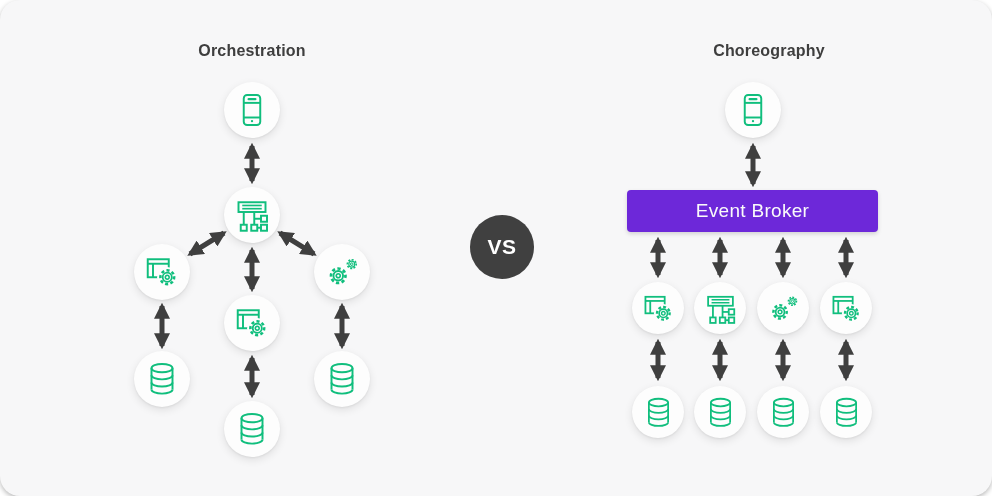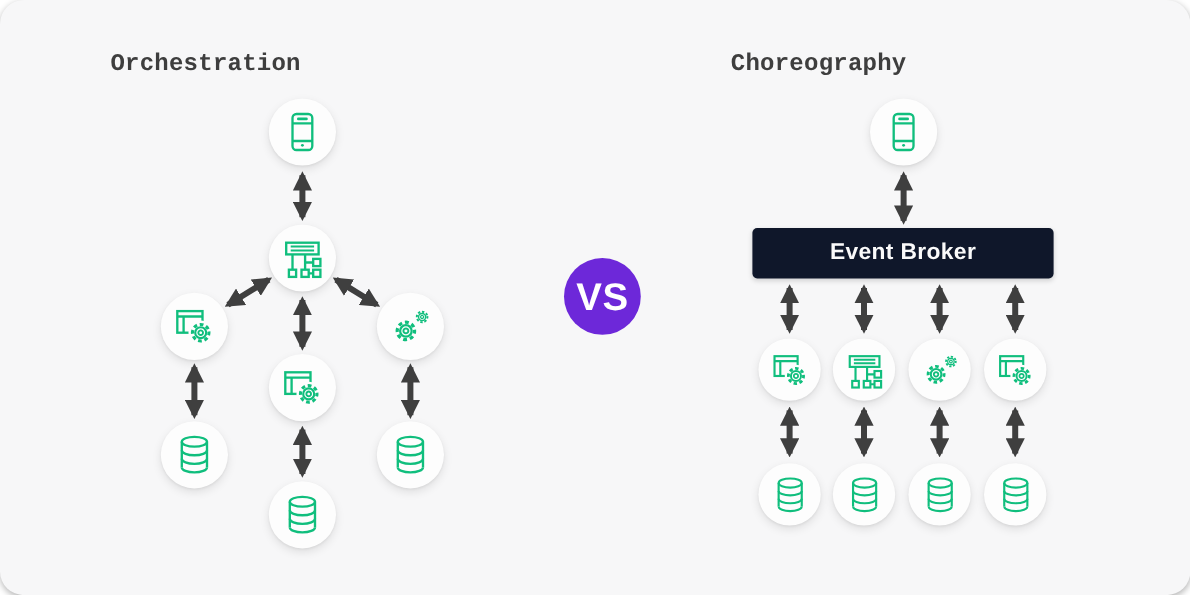--- a/index.html
+++ b/index.html
@@ -1,38 +1,38 @@
 <!DOCTYPE html>
 <html><head>
 <meta charset="utf-8">
 <style>
   html,body{margin:0;padding:0;background:#ffffff;}
   body{font-family:"Liberation Sans","DejaVu Sans",sans-serif;}
   .stage{position:relative;width:992px;height:496px;overflow:hidden;}
   .panel{position:absolute;left:0;top:0;right:0;bottom:0;background:#f7f7f8;border-radius:20px;
          box-shadow:0 2px 5px rgba(0,0,0,.28);}
-  .title{position:absolute;width:320px;text-align:left;font-size:20px;font-weight:700;
-         color:#3e3e3e;letter-spacing:.2px;font-family:Liberation Mono, monospace;}
+  .title{position:absolute;width:320px;text-align:center;font-size:16px;font-weight:700;
+         color:#3e3e3e;letter-spacing:.2px;}
   .title.left{left:92px;top:42px;}
   .title.right{left:609px;top:42px;}
   .node{position:absolute;border-radius:50%;background:#fdfdfd;color:#10be7d;
         display:flex;align-items:center;justify-content:center;
         box-shadow:0 3px 8px rgba(0,0,0,.10),0 1px 2px rgba(0,0,0,.06);}
   .node-lg{width:56px;height:56px;}
   .node-md{width:52px;height:52px;}
   .node-lg svg.icon{width:36px;height:36px;}
   .node-md svg.icon{width:33px;height:33px;}
   .arrows{position:absolute;left:0;top:0;width:992px;height:496px;pointer-events:none;}
   .arrow-line{stroke:#3f3f3f;stroke-width:5;}
   .vs{position:absolute;left:470px;top:215px;width:64px;height:64px;border-radius:50%;
-      background:#6d28d9;color:#ffffff;display:flex;align-items:center;justify-content:center;
-      font-size:32px;font-weight:700;letter-spacing:.5px;}
-  .broker{position:absolute;left:627px;top:190px;width:251px;height:42px;background:#0f172a;
+      background:#404040;color:#ffffff;display:flex;align-items:center;justify-content:center;
+      font-size:21px;font-weight:700;letter-spacing:.5px;}
+  .broker{position:absolute;left:627px;top:190px;width:251px;height:42px;background:#6d28d9;
           border-radius:4px;color:#fafafa;display:flex;align-items:center;justify-content:center;
-          font-size:19px;font-weight:700;letter-spacing:.3px;box-shadow:0 2px 4px rgba(0,0,0,.15);}
+          font-size:19px;font-weight:400;letter-spacing:.3px;box-shadow:0 2px 4px rgba(0,0,0,.15);}
   .icon{stroke:currentColor;fill:none;stroke-width:2.6;}
 </style>
 </head>
 <body>
 
 <div class="stage">
   <div class="panel"></div>
 
   <svg width="0" height="0" style="position:absolute" aria-hidden="true">
     <defs>

